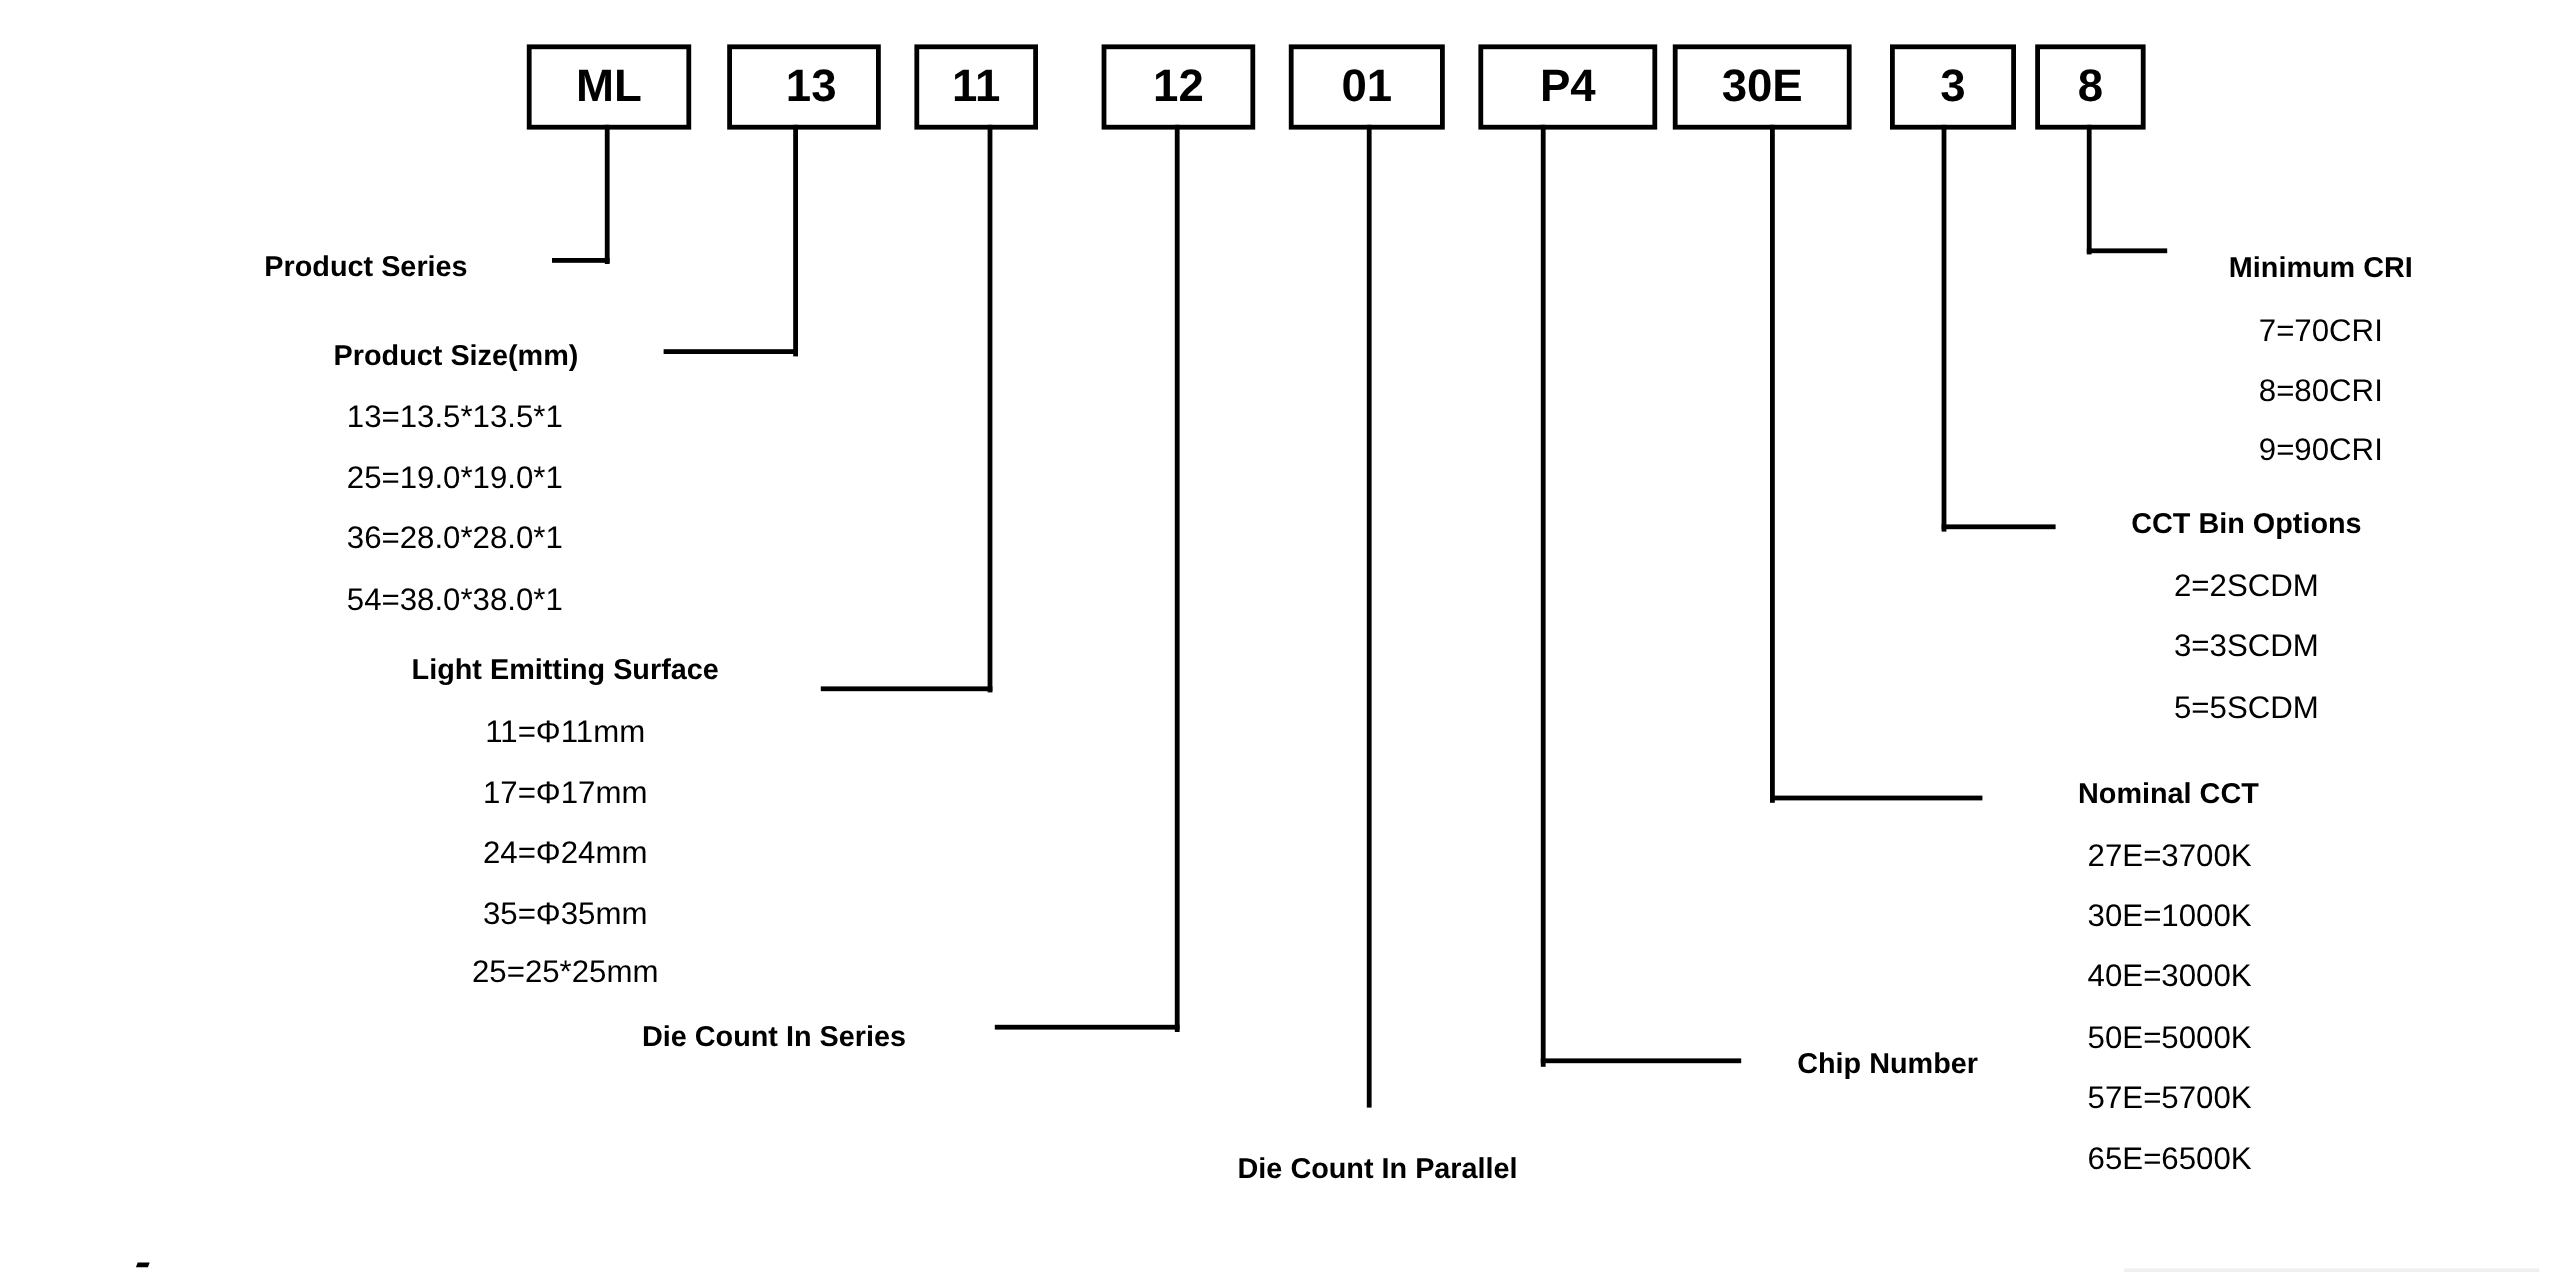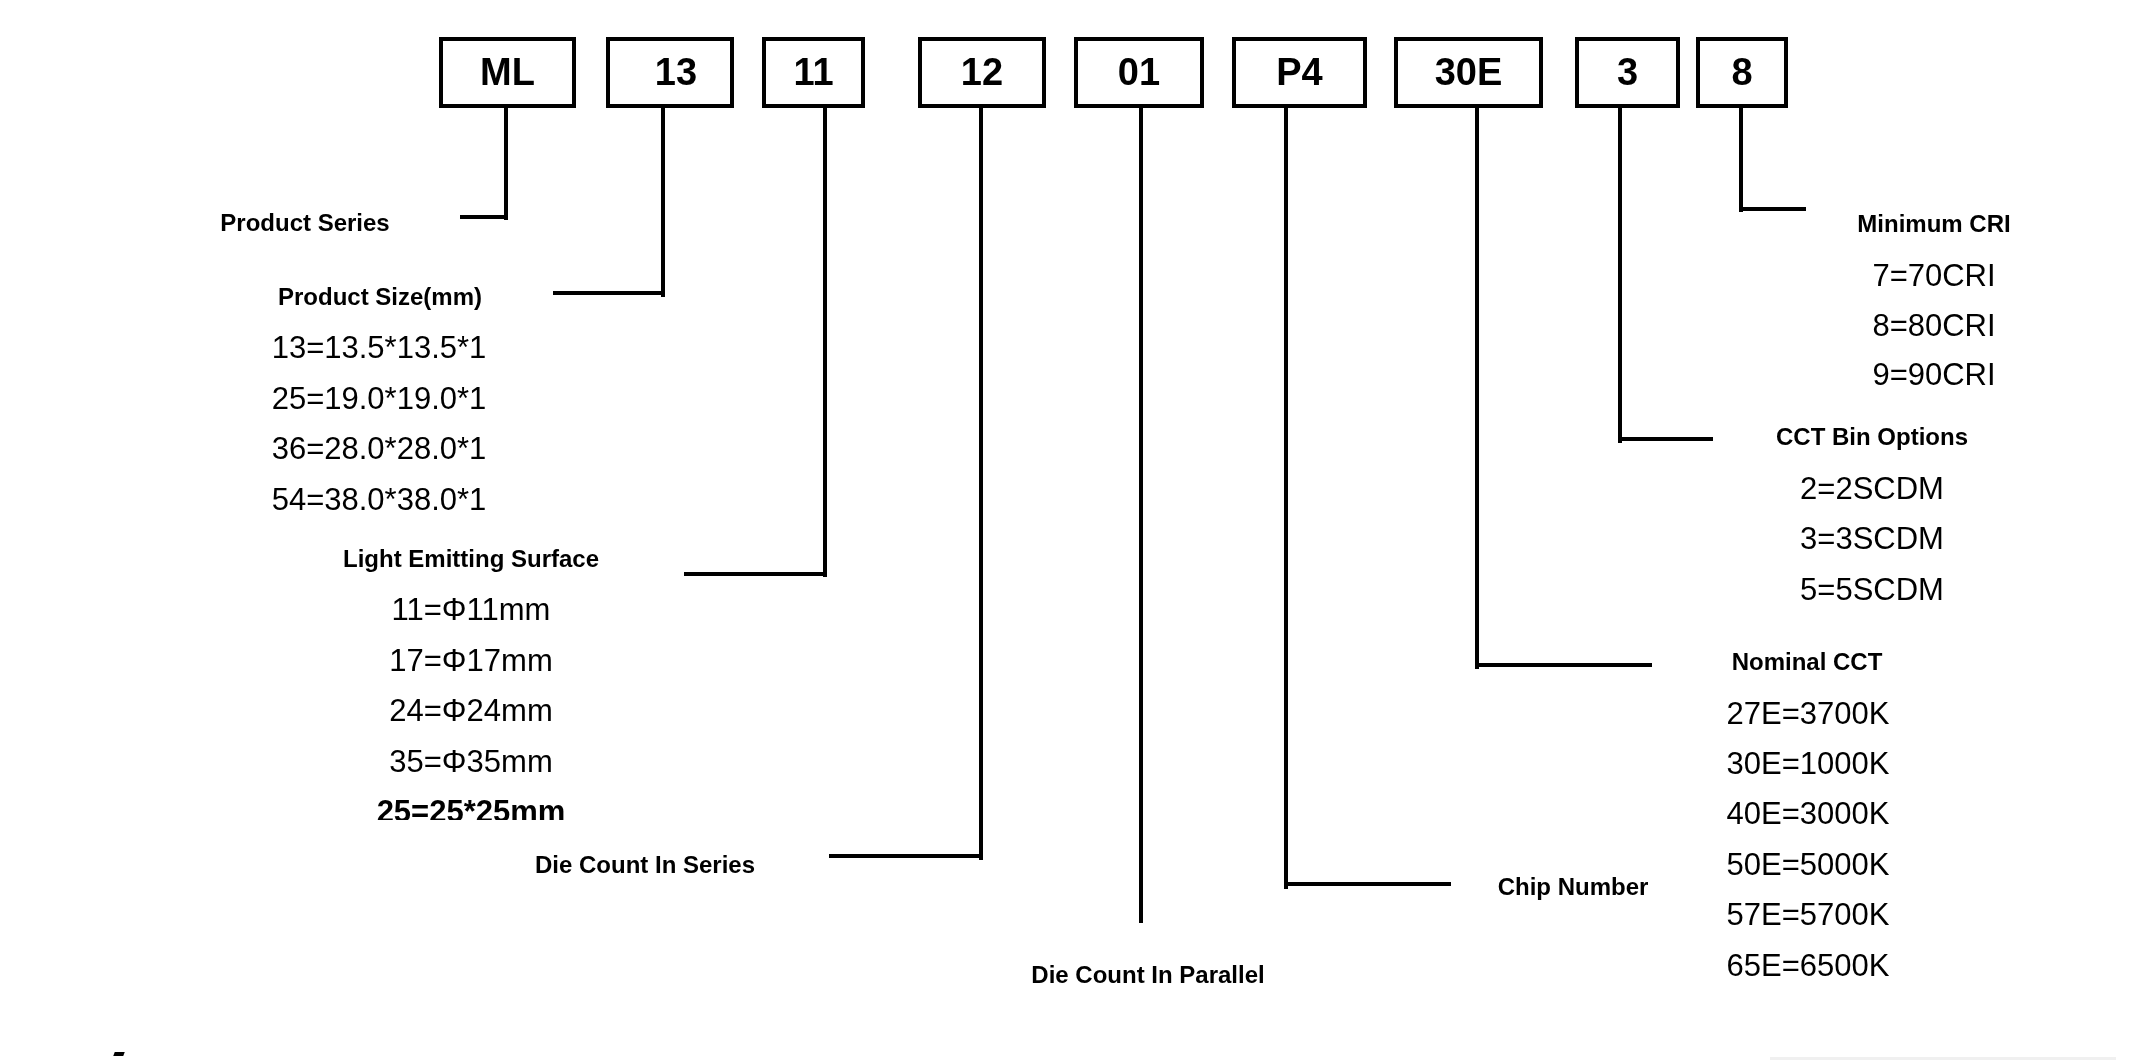--- a/index.html
+++ b/index.html
@@ -6,23 +6,23 @@
     body { width: 2144px; height: 1060px; position: relative; overflow: hidden;
            font-family: "Liberation Sans", sans-serif; color: #000; }
     .box { position: absolute; top: 37px; height: 71px; box-sizing: border-box;
            border: 4px solid #000; background: #fff; display: flex; align-items: center;
            justify-content: center; font-weight: bold; font-size: 38px; }
     .line { position: absolute; background: #000; }
     .v { width: 4px; }
     .h { height: 4px; }
     .lbl { position: absolute; font-weight: bold; font-size: 24px; white-space: nowrap;
            transform: translate(-50%, -50%); line-height: 1; }
-    .item { position: absolute; font-size: 31px; white-space: nowrap; transform: translate(-50%, -50%);
+    .item { position: absolute; font-size: 26px; white-space: nowrap; transform: translate(-50%, -50%);
             line-height: 1; }
-    .clip { overflow: hidden; height: 24px; transform: translate(-50%, -62%); font-weight: bold; }
+    .clip { overflow: hidden; height: 24px; transform: translate(-50%, -62%); }
     .mark { position: absolute; left: 114px; top: 1052px; width: 10px; height: 4px; background: #000;
             transform: skewX(-20deg); }
     .scrollbar { position: absolute; left: 1770px; top: 1057px; width: 346px; height: 3px; background: #f0f0f0; }
   </style>
 </head>
 <body>
 
 <div class="box" style="left:439px;width:137px;">
     <span>ML</span>
   </div>
@@ -31,21 +31,21 @@
   </div>
 <div class="box" style="left:762px;width:103px;">
     <span>11</span>
   </div>
 <div class="box" style="left:918px;width:128px;">
     <span>12</span>
   </div>
 <div class="box" style="left:1074px;width:130px;">
     <span>01</span>
   </div>
-<div class="box" style="left:1232px;width:135px;">
+<div class="box" style="left:1232px;width:149px;">
     <span>P4</span>
   </div>
 <div class="box" style="left:1394px;width:149px;">
     <span>30E</span>
   </div>
 <div class="box" style="left:1575px;width:105px;">
     <span>3</span>
   </div>
 <div class="box" style="left:1696px;width:92px;">
     <span>8</span>

